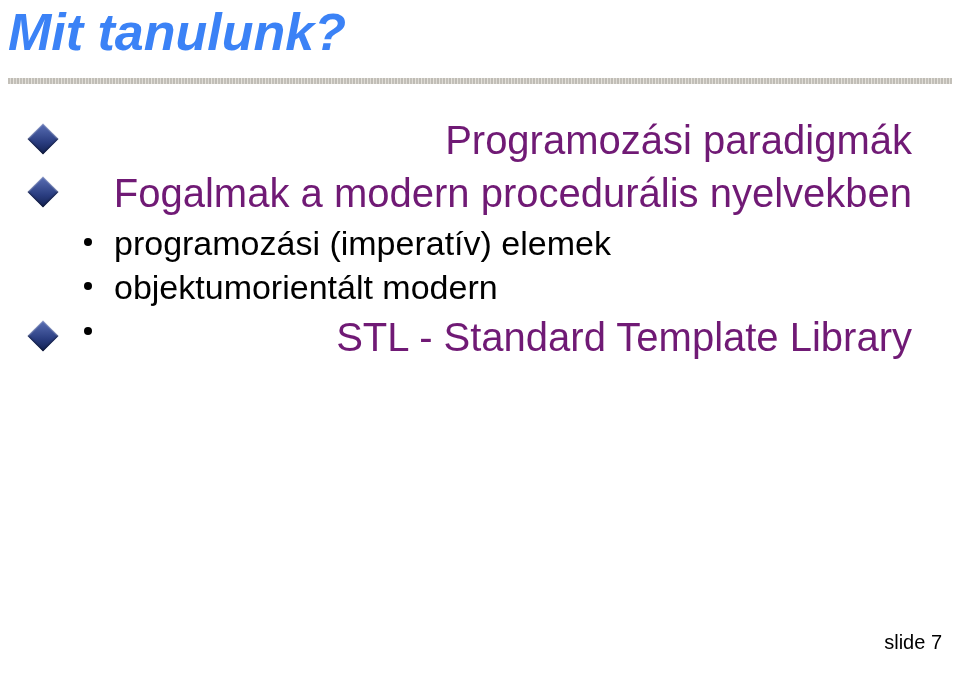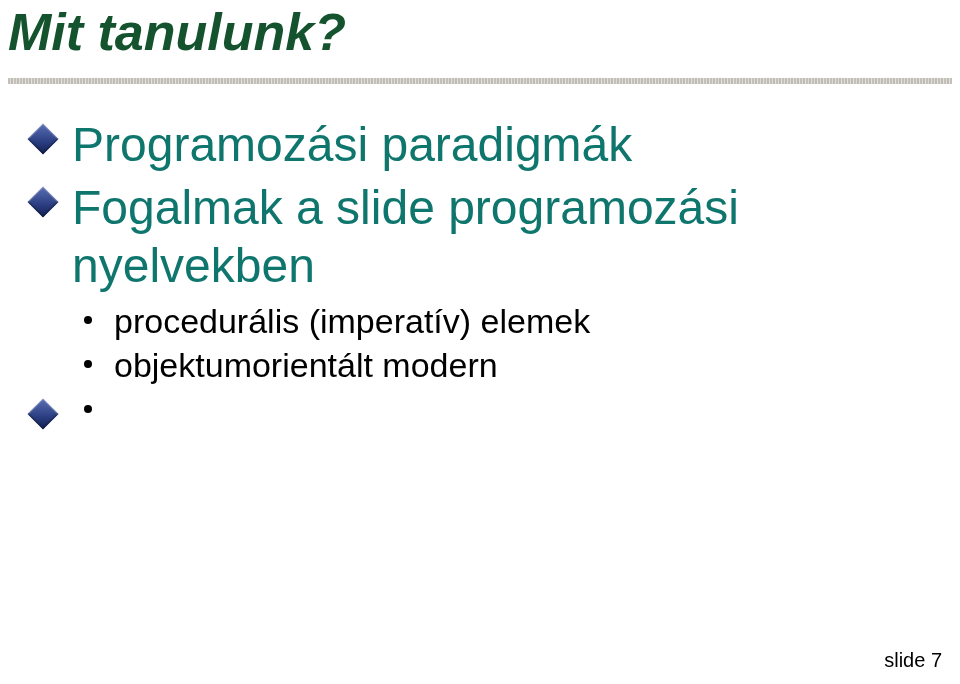--- a/index.html
+++ b/index.html
@@ -17,21 +17,21 @@
     height: 684px;
     box-sizing: border-box;
   }
   .title {
     position: absolute;
     left: 8px;
     top: 2px;
     font-size: 52px;
     font-weight: bold;
     font-style: italic;
-    color: #14532d;
+    color: #3b82f6;
     letter-spacing: 0px;
   }
   .rule {
     position: absolute;
     left: 8px;
     top: 78px;
     width: 944px;
     height: 6px;
     background-image: repeating-linear-gradient(
       90deg,
@@ -43,26 +43,27 @@
     background-size: 6px 6px;
     opacity: 0.85;
   }
   .content {
     position: absolute;
     left: 32px;
     top: 112px;
     width: 880px;
   }
   .lvl1 {
-    font-size: 48px;
-    color: #0f766e;
+    font-size: 40px;
+    color: #701a75;
     margin: 4px 0 4px 0;
     padding-left: 40px;
     position: relative;
     line-height: 1.22;
+    text-align: right;
   }
   .lvl1 .diamond {
     position: absolute;
     left: 0px;
     top: 12px;
     width: 22px;
     height: 22px;
     transform: rotate(45deg);
     background: linear-gradient(135deg, #5a6fb5 0%, #2a3d80 60%, #122050 100%);
     box-shadow: inset -1px -1px 2px rgba(0,0,0,0.4), inset 1px 1px 1px rgba(255,255,255,0.3);
@@ -80,21 +81,21 @@
     left: 0px;
     top: 16px;
     width: 8px;
     height: 8px;
     border-radius: 50%;
     background: #000000;
   }
   .footer {
     position: absolute;
     right: 18px;
-    bottom: 12px;
+    bottom: 30px;
     font-size: 20px;
     color: #000000;
   }
 </style>
 </head>
 <body>
 
 <div class="slide">
 
   <div class="title">Mit tanulunk?</div>
@@ -103,39 +104,40 @@
 
   <div class="content">
 
     <div class="lvl1">
       <span class="diamond"></span>
       <span>Programozási paradigmák</span>
     </div>
 
     <div class="lvl1">
       <span class="diamond"></span>
-      <span>Fogalmak a slide programozási nyelvekben</span>
+      <span>Fogalmak a modern procedurális nyelvekben</span>
     </div>
 
 
     <div class="lvl2">
       <span class="dot"></span>
-      <span>procedurális (imperatív) elemek</span>
+      <span>programozási (imperatív) elemek</span>
     </div>
 
     <div class="lvl2">
       <span class="dot"></span>
       <span>objektumorientált modern</span>
     </div>
 
     <div class="lvl2">
       <span class="dot"></span>
     </div>
 
     <div class="lvl1">
       <span class="diamond"></span>
+      <span>STL - Standard Template Library</span>
     </div>
 
   </div>
 
   <div class="footer">slide 7</div>
 
 </div>
 
 </body></html>

